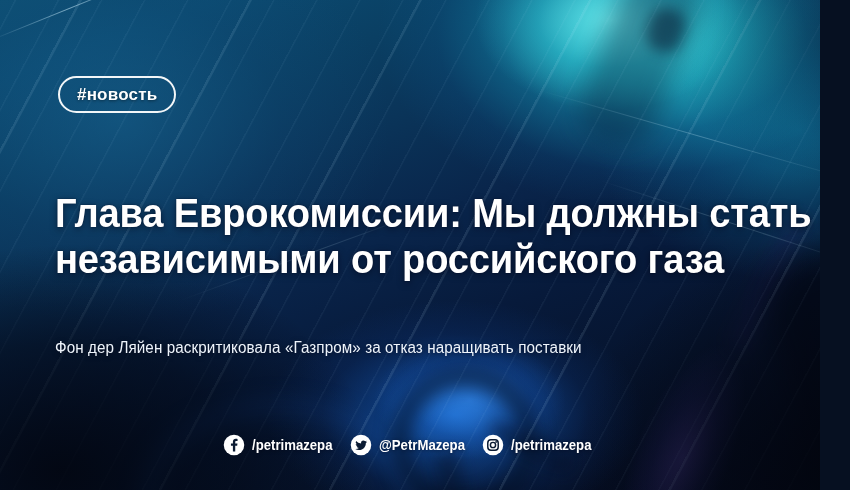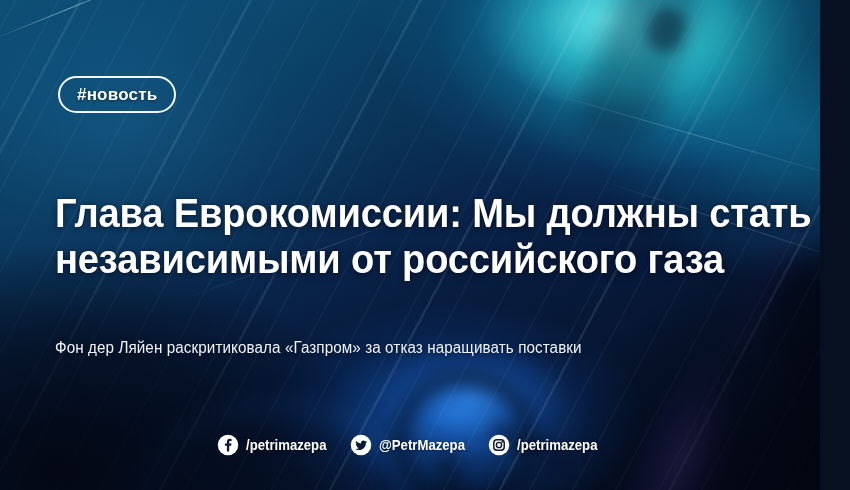--- a/index.html
+++ b/index.html
@@ -198,21 +198,21 @@
     letter-spacing:.1px;
     transform:scaleX(.95);
     transform-origin:left center;
     white-space:nowrap;
     text-shadow:0 1px 5px rgba(0,8,25,.6);
   }
 
   #social{
     position:absolute;left:0;right:0;top:434px;
     display:flex;align-items:flex-start;justify-content:center;
-    gap:18px;
+    gap:12px;
   }
   .social-item{display:flex;align-items:center;gap:7px;}
   .social-icon{
     width:22px;height:22px;flex:0 0 22px;
     display:flex;align-items:center;justify-content:center;
   }
   .social-icon svg{display:block;width:22px;height:22px;}
   .social-handle{
     color:#ffffff;
     font-family:"Liberation Sans Narrow","Liberation Sans",sans-serif;

